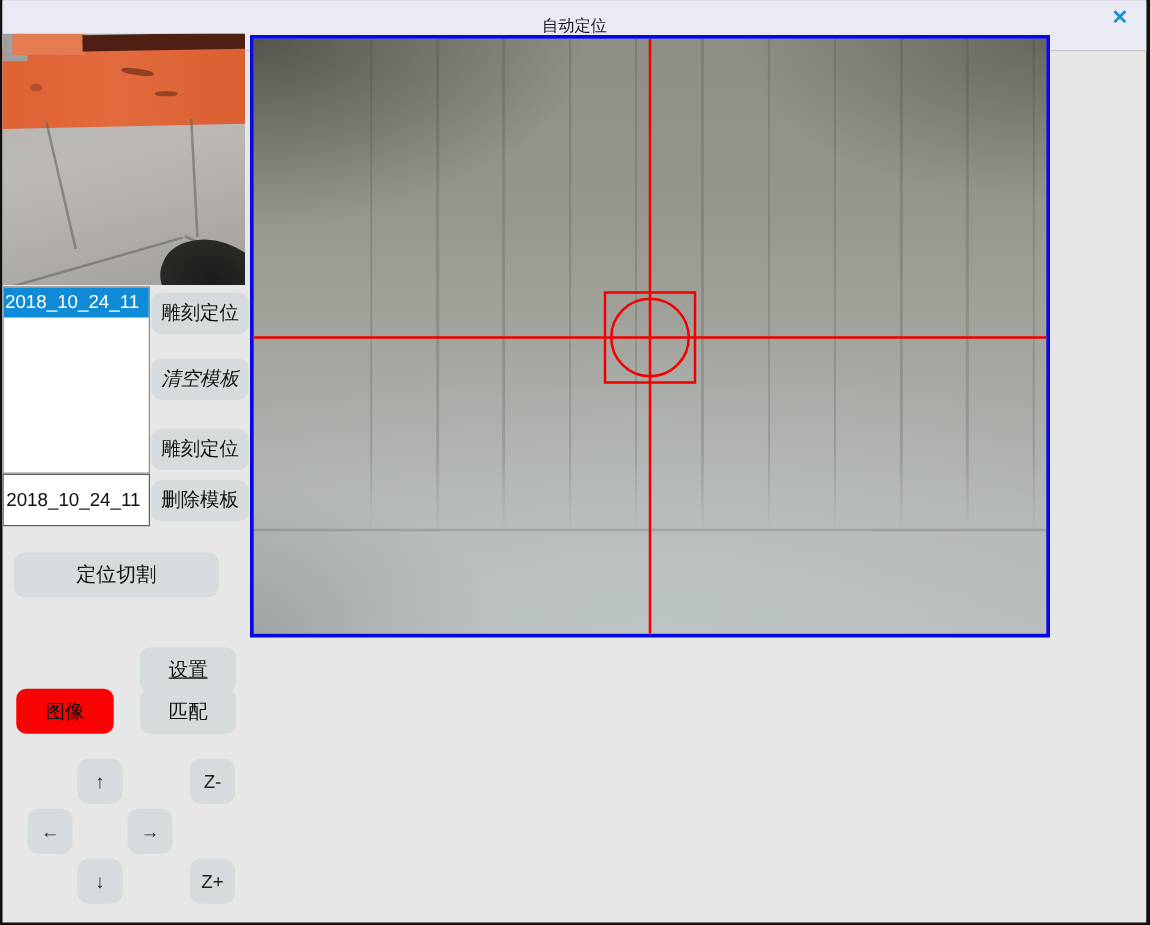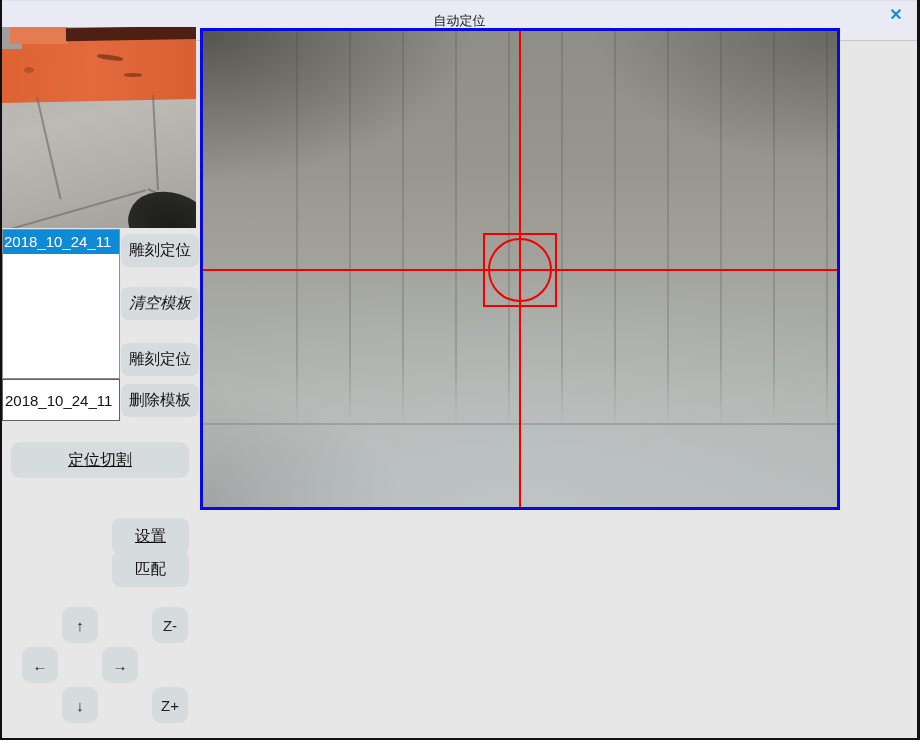--- a/index.html
+++ b/index.html
@@ -68,21 +68,21 @@
     position:absolute; display:flex; align-items:center; justify-content:center;
     background:#d6dcde; border:none; border-radius:8px;
     font-size:15.5px; color:#101010; cursor:pointer;
     font-family:"Liberation Sans", sans-serif;
   }
   .btn-del   { left:121px; top:234px; width:78px; height:33px; }
   .btn-clear { left:121px; top:287px; width:78px; height:33px;font-style:italic; }
   .btn-engr  { left:121px; top:343px; width:78px; height:33px; }
   .btn-add   { left:121px; top:384px; width:78px; height:33px; }
 
-  .btn-poscut { left:11px;  top:442px; width:178px; height:36px; font-size:16px; border-radius:9px;text-decoration:underline; }
+  .btn-poscut { left:11px;  top:442px; width:164px; height:36px; font-size:16px; border-radius:9px; }
   .btn-calib  { left:12px;  top:497px; width:76px;  height:36px; }
   .btn-set    { left:112px; top:518px; width:77px;  height:36px;text-decoration:underline; }
   .btn-image  { left:13px;  top:551px; width:78px;  height:36px; background:#fb0202; }
   .btn-match  { left:112px; top:551px; width:77px;  height:36px;text-align:center; }
 
   .jog { width:36px; height:36px; border-radius:9px; font-size:15px; color:#222; }
   .jog-up    { left:62px;  top:607px; }
   .jog-zminus{ left:152px; top:607px; }
   .jog-left  { left:22px;  top:647px; }
   .jog-right { left:102px; top:647px; }
@@ -145,20 +145,21 @@
 
   <input class="name-input" type="text" value="2018_10_24_11" style="">
 
   <button class="btn btn-del">雕刻定位</button>
   <button class="btn btn-clear">清空模板</button>
   <button class="btn btn-engr">雕刻定位</button>
   <button class="btn btn-add">删除模板</button>
 
   <button class="btn btn-poscut">定位切割</button>
   <button class="btn btn-set">设置</button>
+  <button class="btn btn-image">图像</button>
   <button class="btn btn-match">匹配</button>
 
   <button class="btn jog jog-up">↑</button>
   <button class="btn jog jog-zminus">Z-</button>
   <button class="btn jog jog-left">←</button>
   <button class="btn jog jog-right">→</button>
   <button class="btn jog jog-down">↓</button>
   <button class="btn jog jog-zplus">Z+</button>
 
   <div class="camera">

